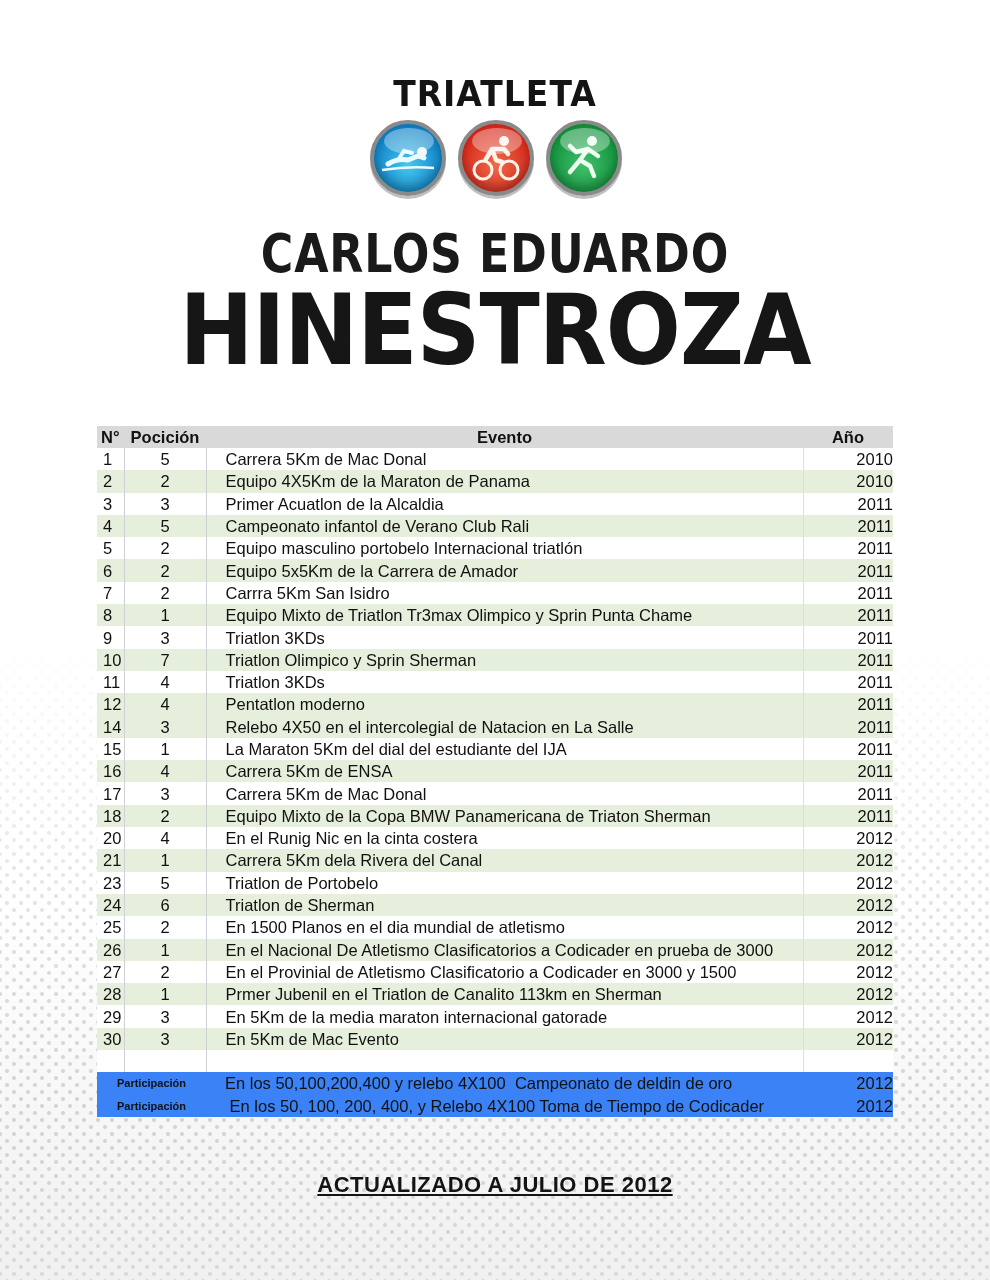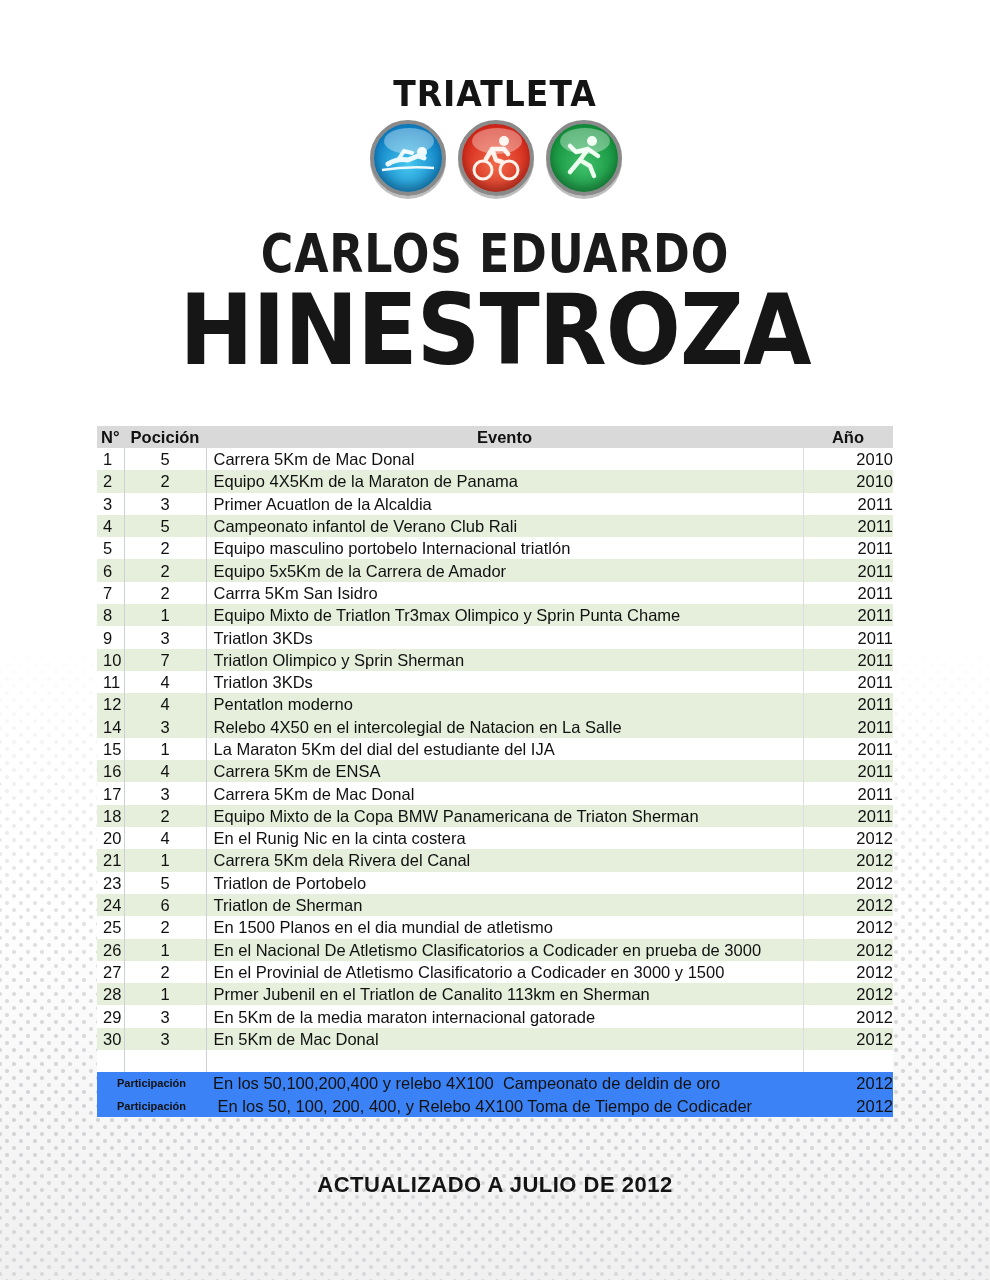--- a/index.html
+++ b/index.html
@@ -71,31 +71,31 @@
     background: #d9d9d9; font-weight: bold; height: 22px; font-size: 16.5px;
     padding: 0; border: none;
   }
   .results td {
     height: 22.3px; padding: 0; line-height: 22px; border: none; white-space: nowrap; overflow: hidden;
   }
   .results tr.row td { background: #ffffff; }
   .results tr.row.alt td { background: #e6efdc; }
   .results td.c-no { text-align: left; padding-left: 6px; border-right: 1px solid #cfcfd6; }
   .results td.c-pos { text-align: center; border-right: 1px solid #cfcfd6; }
-  .results td.c-evt { text-align: left; padding-left: 7px; border-right: 1px solid #dcdce2; }
+  .results td.c-evt { text-align: left; padding-left: 19px; border-right: 1px solid #dcdce2; }
   .results td.c-yr { text-align: right; }
   .results th.h-no { text-align: left; padding-left: 4px; }
   .results tr.part td { background: #3b82f6; }
   .results td.c-part {
     font-size: 11px; font-weight: bold; text-align: center;
   }
   .footer {
     position: absolute; left: 0; width: 990px; top: 1172px; text-align: center;
     font-family: "Liberation Sans", sans-serif; font-weight: bold;
-    font-size: 22px; letter-spacing: 0.5px; color: #141414;
+    font-size: 22px; letter-spacing: 0.5px; color: #141414; text-decoration: underline;
   }
 </style>
 </head>
 <body>
 
 <div class="bg-pattern"></div>
 <div class="bg-fade"></div>
 
 <div class="content">
 
@@ -297,21 +297,21 @@
         </tr>
         <tr class="row">
           <td class="c-no">29</td>
           <td class="c-pos">3</td>
           <td class="c-evt">En 5Km de la media maraton internacional gatorade</td>
           <td class="c-yr">2012</td>
         </tr>
         <tr class="row alt">
           <td class="c-no">30</td>
           <td class="c-pos">3</td>
-          <td class="c-evt">En 5Km de Mac Donal</td>
+          <td class="c-evt">En 5Km de Mac Evento</td>
           <td class="c-yr">2012</td>
         </tr>
         <tr class="row">
           <td class="c-no"></td>
           <td class="c-pos"></td>
           <td class="c-evt"></td>
           <td class="c-yr"></td>
         </tr>
         <tr class="part">
           <td colspan="2" class="c-part">Participación</td>

